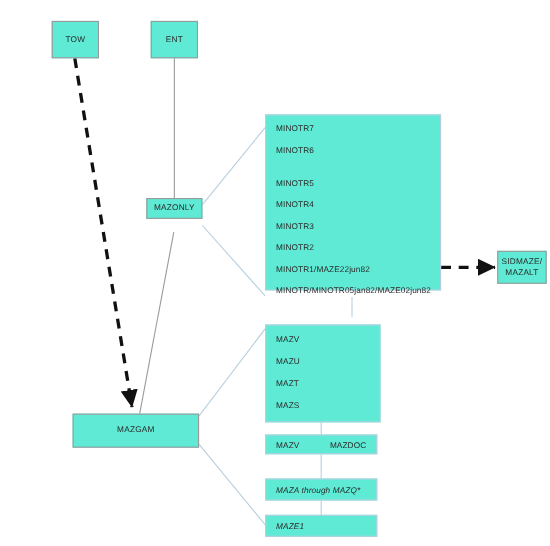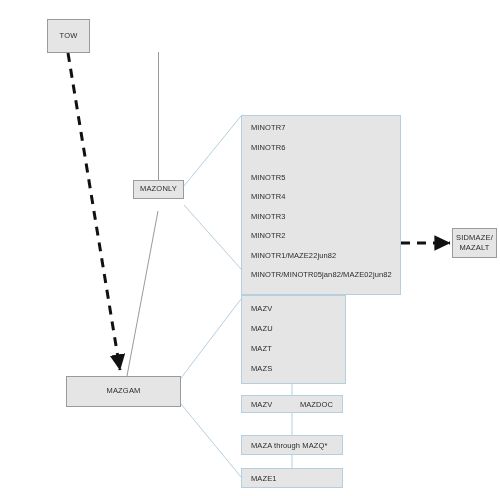--- a/index.html
+++ b/index.html
@@ -21,21 +21,21 @@
     position: absolute;
     left: 0;
     top: 0;
     width: 500px;
     height: 496px;
     pointer-events: none;
   }
   .node {
     position: absolute;
     box-sizing: border-box;
-    background: #e5e5e5;
+    background: #5eead4;
     display: flex;
     align-items: center;
     justify-content: center;
   }
   .node-gray {
     border: 1px solid #9a9a9a;
   }
   .node-blue {
     border: 1px solid #b6cfe0;
   }
@@ -62,20 +62,21 @@
     display: flex;
     padding-left: 9px;
     padding-right: 9px;
   }
   .row-pair .cell-left { flex: 0 0 auto; }
   .row-pair .cell-right { margin-left: auto; }
   .single-node {
     display: flex;
     align-items: center;
     justify-content: flex-start;
+    font-style: italic;
   }
   .single-node .list-row {
     padding-left: 9px;
   }
 </style>
 </head>
 <body>
 
 <div id="diagram-canvas">
 
@@ -110,35 +111,38 @@
 
     <line x1="292" y1="413" x2="292" y2="435" stroke="#b6cfe0" stroke-width="1"></line>
 
     <line x1="292" y1="455" x2="292" y2="468" stroke="#b6cfe0" stroke-width="1"></line>
   </svg>
 
   <div class="node node-gray" style="left:47px; top:19px; width:43px; height:34px;">
     <span class="node-label">TOW</span>
   </div>
 
+  <div class="node node-gray" style="left:137px; top:19px; width:43px; height:34px;">
+    <span class="node-label">ENT</span>
+  </div>
 
   <div class="node node-gray" style="left:133px; top:180px; width:51px; height:19px;">
     <span class="node-label">MAZONLY</span>
   </div>
 
   <div class="node node-gray" style="left:452px; top:228px; width:45px; height:30px;">
     <span class="node-label">SIDMAZE/
 MAZALT</span>
   </div>
 
   <div class="node node-gray" style="left:66px; top:376px; width:115px; height:31px;">
     <span class="node-label">MAZGAM</span>
   </div>
 
-  <div class="node node-blue list-node" style="left:241px; top:115px; width:160px; height:180px;">
+  <div class="node node-blue list-node" style="left:241px; top:104px; width:160px; height:160px;">
     <div class="list-row" style="margin-bottom:10.5px;">MINOTR7</div>
     <div class="list-row" style="margin-bottom:21px;">MINOTR6</div>
     <div class="list-row" style="margin-bottom:10.5px;">MINOTR5</div>
     <div class="list-row" style="margin-bottom:10.5px;">MINOTR4</div>
     <div class="list-row" style="margin-bottom:10.5px;">MINOTR3</div>
     <div class="list-row" style="margin-bottom:10.5px;">MINOTR2</div>
     <div class="list-row" style="margin-bottom:10.5px;">MINOTR1/MAZE22jun82</div>
     <div class="list-row">MINOTR/MINOTR05jan82/MAZE02jun82</div>
   </div>
 

